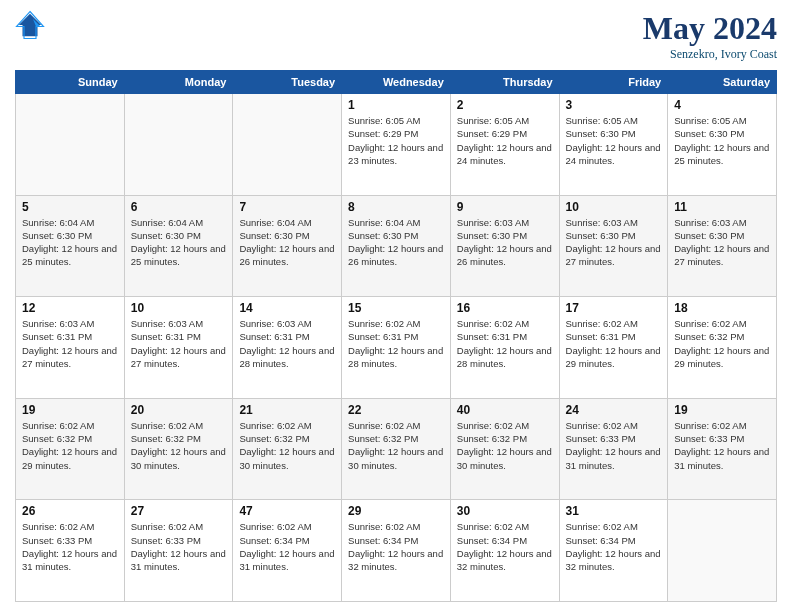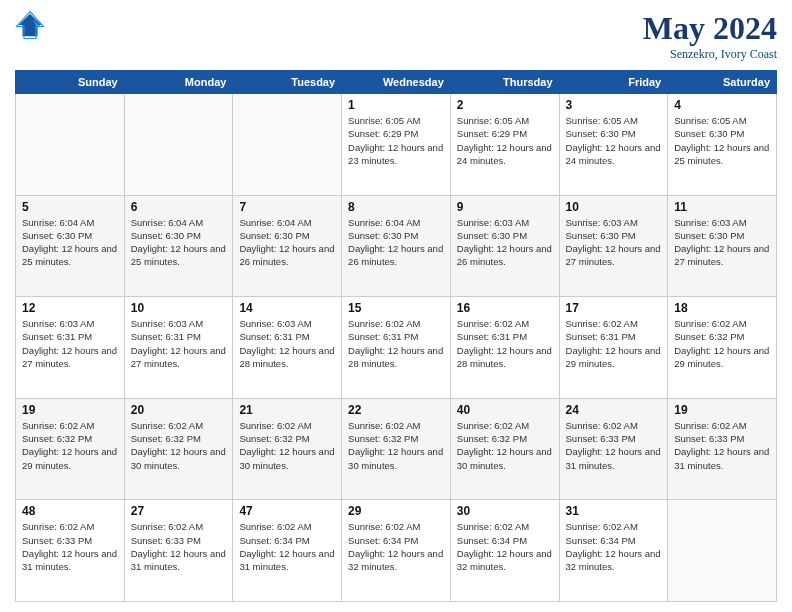--- a/index.html
+++ b/index.html
@@ -233,21 +233,21 @@
             <span class="day-number">24</span>
             <div class="day-info">Sunrise: 6:02 AM<br>Sunset: 6:33 PM<br>Daylight: 12 hours and 31 minutes.</div>
           </td>
           <td>
             <span class="day-number">19</span>
             <div class="day-info">Sunrise: 6:02 AM<br>Sunset: 6:33 PM<br>Daylight: 12 hours and 31 minutes.</div>
           </td>
         </tr>
         <tr>
           <td>
-            <span class="day-number">48</span>
+            <span class="day-number">26</span>
             <div class="day-info">Sunrise: 6:02 AM<br>Sunset: 6:33 PM<br>Daylight: 12 hours and 31 minutes.</div>
           </td>
           <td>
             <span class="day-number">27</span>
             <div class="day-info">Sunrise: 6:02 AM<br>Sunset: 6:33 PM<br>Daylight: 12 hours and 31 minutes.</div>
           </td>
           <td>
             <span class="day-number">47</span>
             <div class="day-info">Sunrise: 6:02 AM<br>Sunset: 6:34 PM<br>Daylight: 12 hours and 31 minutes.</div>
           </td>

